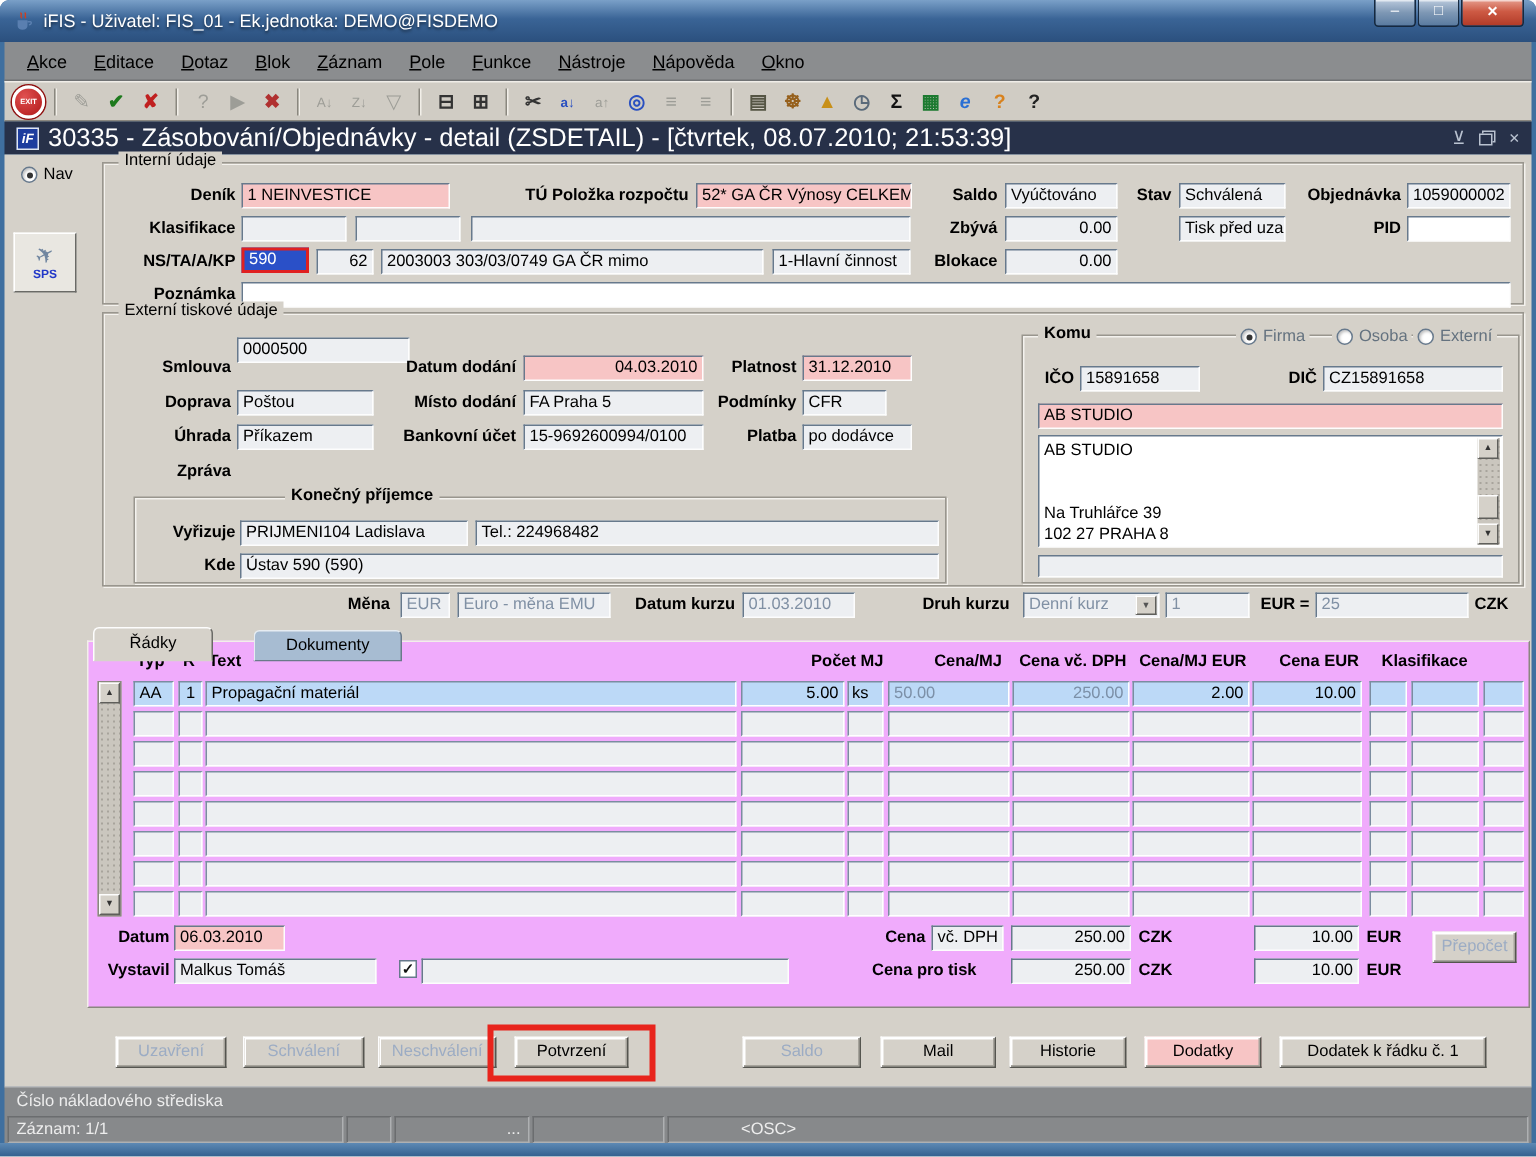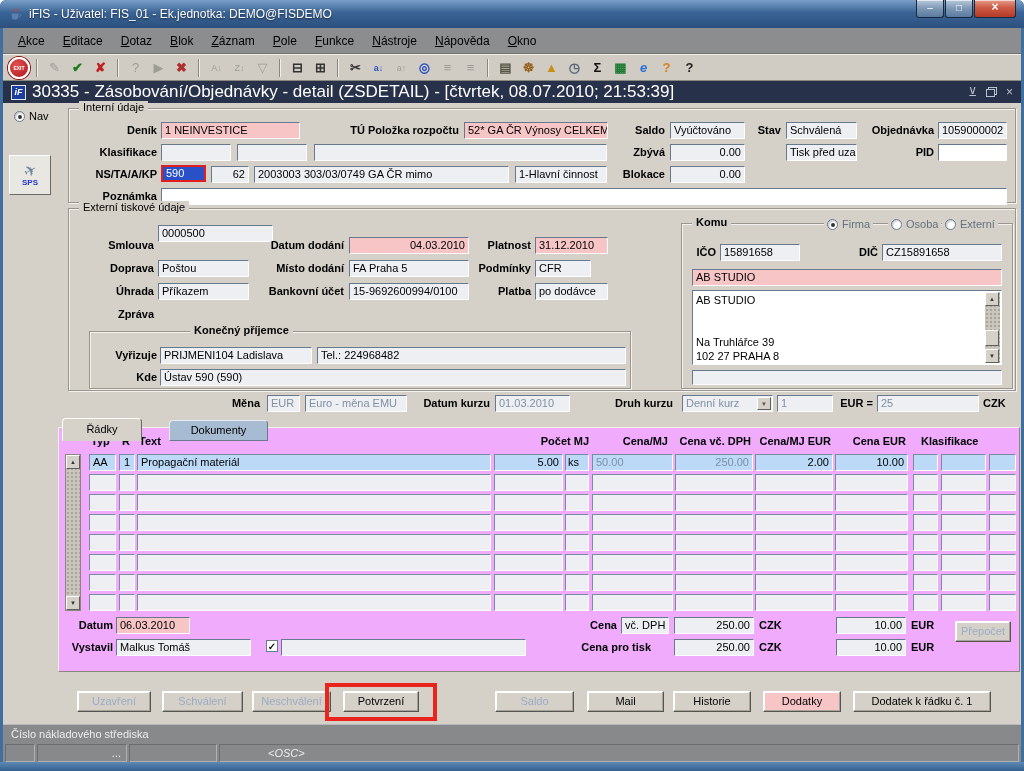--- a/index.html
+++ b/index.html
@@ -419,20 +419,21 @@
     <div class="btn disabled" style="left:492px;top:588px;width:79px;">Saldo</div>
     <div class="btn" style="left:584px;top:588px;width:77px;">Mail</div>
     <div class="btn" style="left:670px;top:588px;width:78px;">Historie</div>
     <div class="btn pink" style="left:760px;top:588px;width:78px;">Dodatky</div>
     <div class="btn" style="left:850px;top:588px;width:138px;">Dodatek k řádku č. 1</div>
   </div>
 
   <div class="statusbar">
     <div class="status-msg">Číslo nákladového střediska</div>
     <div class="status-cells">
+      <span class="scell" style="width:224px;">Záznam: 1/1</span>
       <span class="scell" style="width:30px;"></span>
       <span class="scell" style="width:90px;text-align:right;">...</span>
       <span class="scell" style="width:88px;"></span>
-      <span class="scell" style="flex:1;padding-left:48px;font-style:italic;">&lt;OSC&gt;</span>
+      <span class="scell" style="flex:1;padding-left:48px;">&lt;OSC&gt;</span>
     </div>
   </div>
   <div class="bluestrip"></div>
 </div>
 
 </body></html>

